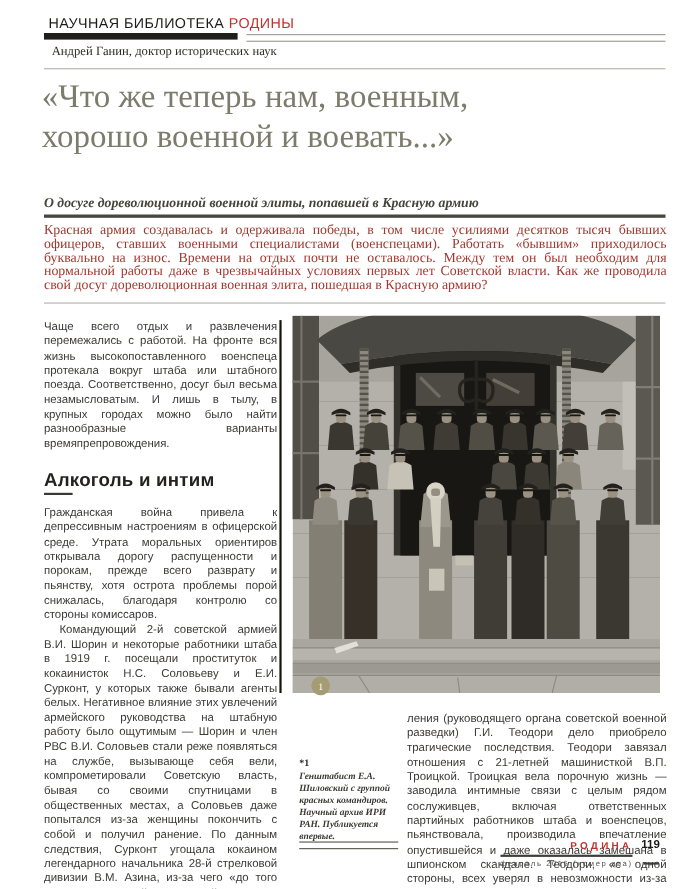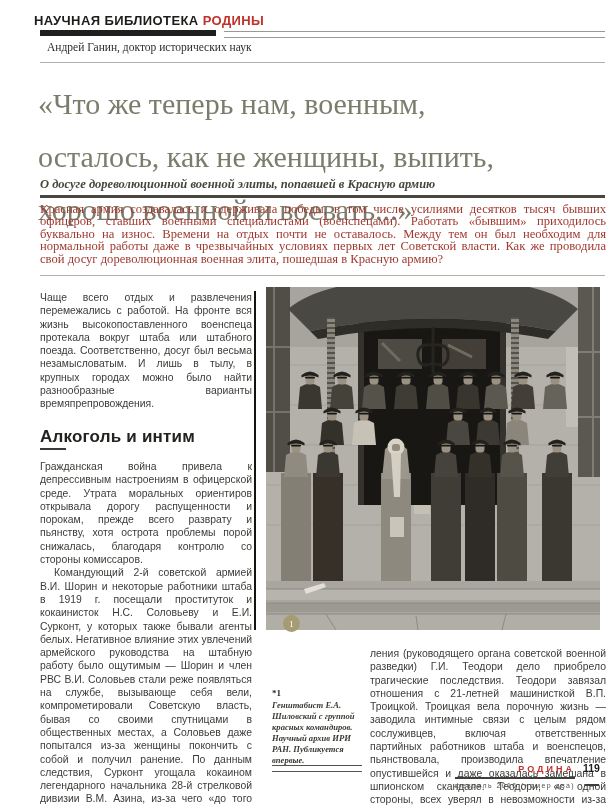--- a/index.html
+++ b/index.html
@@ -1,30 +1,30 @@
 <!DOCTYPE html>
 <html lang="ru"><head>
 <meta charset="utf-8">
 <style>
   html,body{margin:0;padding:0;}
   body{width:616px;height:808px;background:#ffffff;position:relative;overflow:hidden;
        font-family:"Liberation Sans",sans-serif;-webkit-font-smoothing:antialiased;}
   .abs{position:absolute;}
   
-  .kicker{left:34px;top:13px;font-size:13px;font-weight:bold;letter-spacing:.4px;color:#1d1c1a;}
+  .kicker{left:44px;top:13px;font-size:13px;font-weight:normal;letter-spacing:.4px;color:#1d1c1a;}
   .kicker .brand{color:#c0322b;}
   .blackbar{left:40px;top:30px;width:176px;height:6px;background:#201f1d;}
   .hline1{left:224px;top:31px;width:381px;height:1px;background:#9b9990;}
   .hline2{left:224px;top:37px;width:381px;height:1px;background:#9b9990;}
   .byline{left:47px;top:41px;font-family:"Liberation Serif",serif;font-size:11.5px;color:#2e2d2a;}
   .ruletop{left:40px;top:62px;width:565px;height:1px;background:#b2b0a8;}
   
   .title{left:38px;top:69px;width:572px;font-family:"Liberation Serif",serif;
          font-size:30px;line-height:37px;color:#7b7c6b;}
-  .title span{display:block;margin-top:16px;}
+  .title span{display:block;}
   .subtitle{left:40px;top:177px;font-family:"Liberation Serif",serif;font-style:italic;
             font-weight:bold;font-size:12.5px;color:#45453c;}
   .rulethick{left:40px;top:195px;width:565px;height:3px;background:#47463f;}
   .lede{left:40px;top:203px;width:566px;font-family:"Liberation Serif",serif;
         font-size:12.6px;line-height:12.4px;color:#a03a30;text-align:justify;}
   .rulemid{left:40px;top:275px;width:565px;height:1px;background:#b2b0a8;}
   
   .colL{left:40px;top:291px;width:212px;font-size:10.4px;line-height:13.3px;
         color:#3c3b38;text-align:justify;}
   .colL p{margin:0;}
@@ -61,21 +61,20 @@
 
 <div class="abs kicker"><span>НАУЧНАЯ БИБЛИОТЕКА </span><span class="brand">РОДИНЫ</span></div>
 <div class="abs blackbar"></div>
 <div class="abs hline1"></div>
 <div class="abs hline2"></div>
 <div class="abs byline">Андрей Ганин, доктор исторических наук</div>
 <div class="abs ruletop"></div>
 
 <h1 class="abs title" style="margin:0;font-weight:normal;">
   <span>«Что же теперь нам, военным,</span>
-  <span>осталось, как не женщины, выпить,</span>
   <span>хорошо военной и воевать...»</span>
 </h1>
 <div class="abs subtitle">О досуге дореволюционной военной элиты, попавшей в Красную армию</div>
 <div class="abs rulethick"></div>
 <div class="abs lede">Красная армия создавалась и одерживала победы, в том числе усилиями десятков тысяч бывших офицеров, ставших военными специалистами (военспецами). Работать «бывшим» приходилось буквально на износ. Времени на отдых почти не оставалось. Между тем он был необходим для нормальной работы даже в чрезвычайных условиях первых лет Советской власти. Как же проводила свой досуг дореволюционная военная элита, пошедшая в Красную армию?</div>
 <div class="abs rulemid"></div>
 
 <div class="abs colL">
   <p>Чаще всего отдых и развлечения перемежались с работой. На фронте вся жизнь высокопоставленного военспеца протекала вокруг штаба или штабного поезда. Соответственно, досуг был весьма незамысловатым. И лишь в тылу, в крупных городах можно было найти разнообразные варианты времяпрепровождения.</p>
   <div class="subhead">Алкоголь и интим</div>

